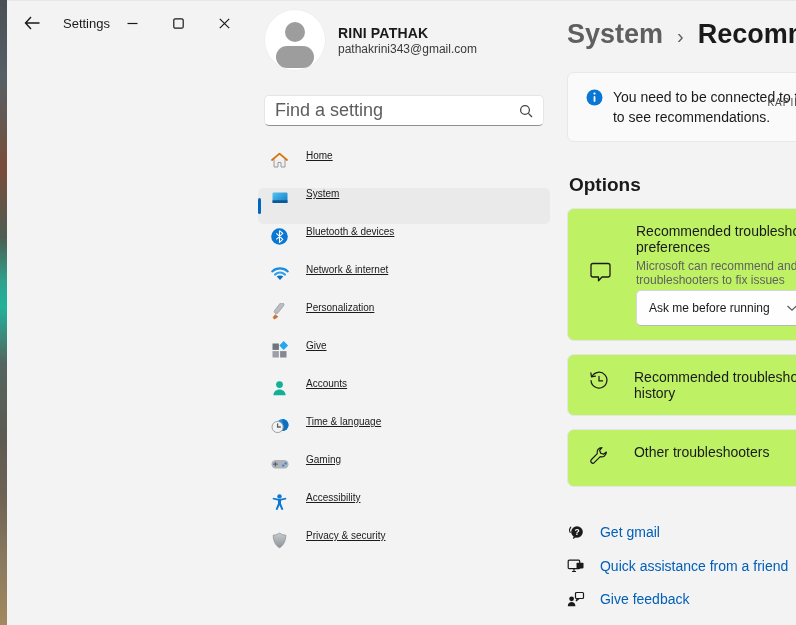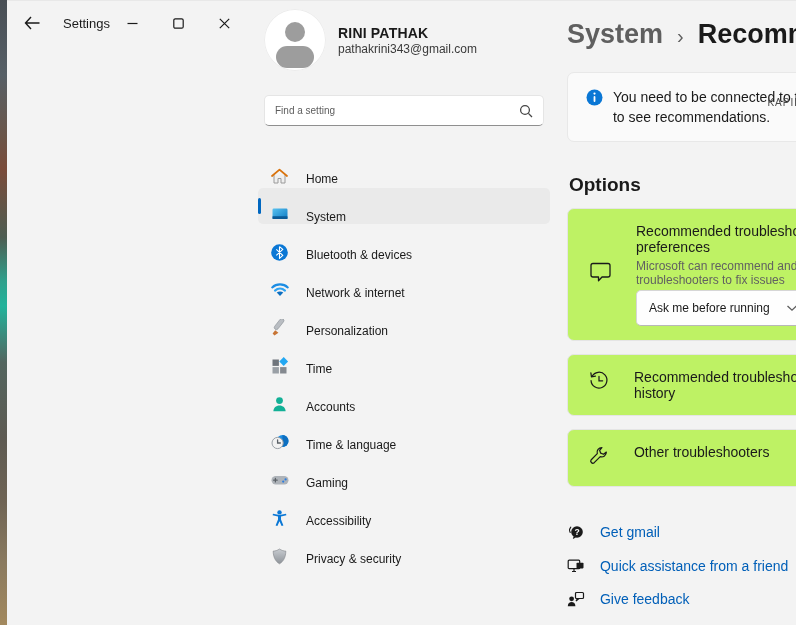--- a/index.html
+++ b/index.html
@@ -53,30 +53,30 @@
   .profile-text { margin-left:12px; }
   .profile-name { font-size:14px; font-weight:700; letter-spacing:.2px; }
   .profile-email { font-size:12px; color:#3a3a3a; margin-top:1px; }
   
   .searchbox {
     margin:8px 6px 0 6px; height:31px; background:#ffffff;
     border:1px solid #e5e5e5; border-bottom:1px solid #8f8f8f;
     border-radius:5px; display:flex; align-items:center; padding:0 10px;
   }
   .searchbox input {
-    border:none; outline:none; flex:1; font-size:10px; background:transparent;
+    border:none; outline:none; flex:1; font-size:18px; background:transparent;
     font-family:inherit; color:#14532d;
   }
   .searchbox input::placeholder { color:#5d5d5d; }
   .search-icon { color:#454545; display:flex; }
   
   .nav { margin-top:24px; }
   .nav-item {
-    height:36px; margin:2px 0; border-radius:5px; display:flex; align-items:flex-end;
-    padding:0 12px; position:relative; cursor:pointer; font-size:12px;
+    height:36px; margin:2px 0; border-radius:5px; display:flex; align-items:flex-start;
+    padding:0 12px; position:relative; cursor:pointer; font-size:10px;text-decoration:underline;
   }
   .nav-item.selected { background:#eaeaea; }
   .nav-item.selected .accent-pill {
     position:absolute; left:0; top:10px; width:3px; height:16px;
     border-radius:2px; background:#0067c0;
   }
   .nav-icon { width:20px; height:20px; margin-right:16px; display:flex; align-items:center; justify-content:center; flex:0 0 auto; }
   
   .main { flex:1; position:relative; padding:14px 18px 0 7px; min-width:0; }
   .breadcrumb { display:flex; align-items:baseline; margin-top:4px; }
@@ -235,21 +235,21 @@
 
         <div class="nav-item">
           <span class="nav-icon">
             <svg width="19" height="19" viewBox="0 0 19 19">
               <rect x="2.5" y="2.5" width="6.4" height="6.4" fill="#6f757c"></rect>
               <rect x="2.5" y="10.1" width="6.4" height="6.4" fill="#9aa0a6"></rect>
               <rect x="10.1" y="10.1" width="6.4" height="6.4" fill="#84898f"></rect>
               <rect x="10.6" y="1.4" width="6.2" height="6.2" transform="rotate(45 13.7 4.5)" fill="#22a7f2"></rect>
             </svg>
           </span>
-          <span>Time</span>
+          <span>Give</span>
         </div>
 
         <div class="nav-item">
           <span class="nav-icon">
             <svg width="19" height="19" viewBox="0 0 19 19">
               <circle cx="9.5" cy="5.6" r="3.4" fill="#12b096"></circle>
               <path d="M3.4 16.2 C3.4 12.6 6 10.4 9.5 10.4 C13 10.4 15.6 12.6 15.6 16.2 Z" fill="#12b096"></path>
             </svg>
           </span>
           <span>Accounts</span>

